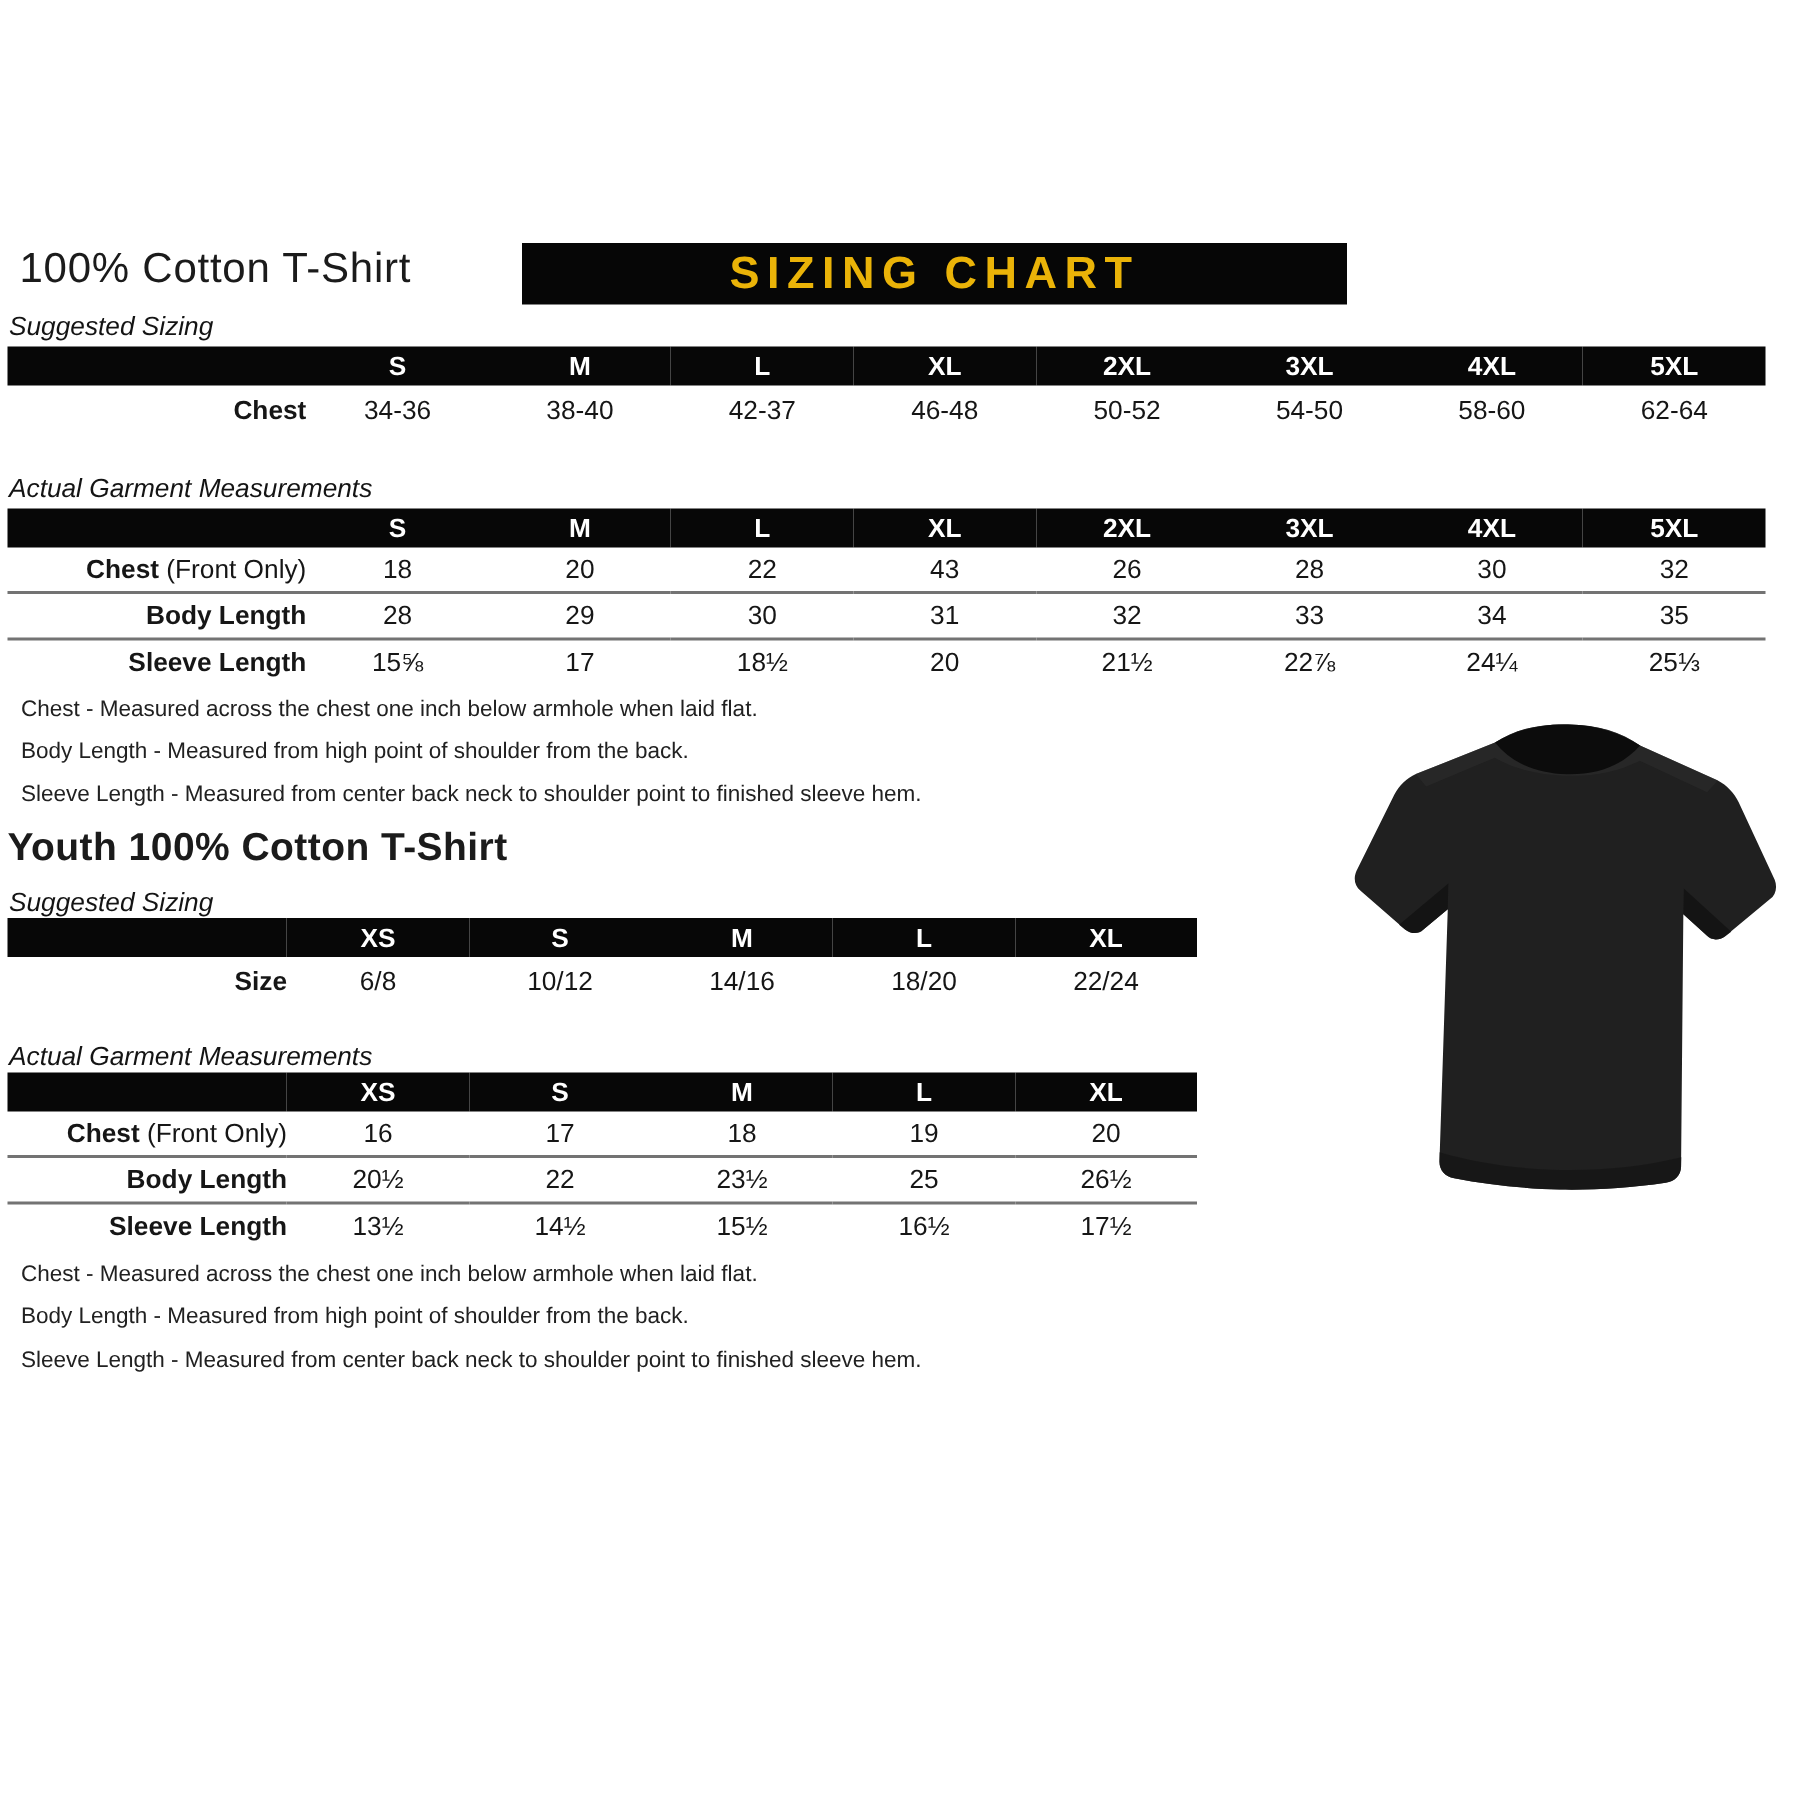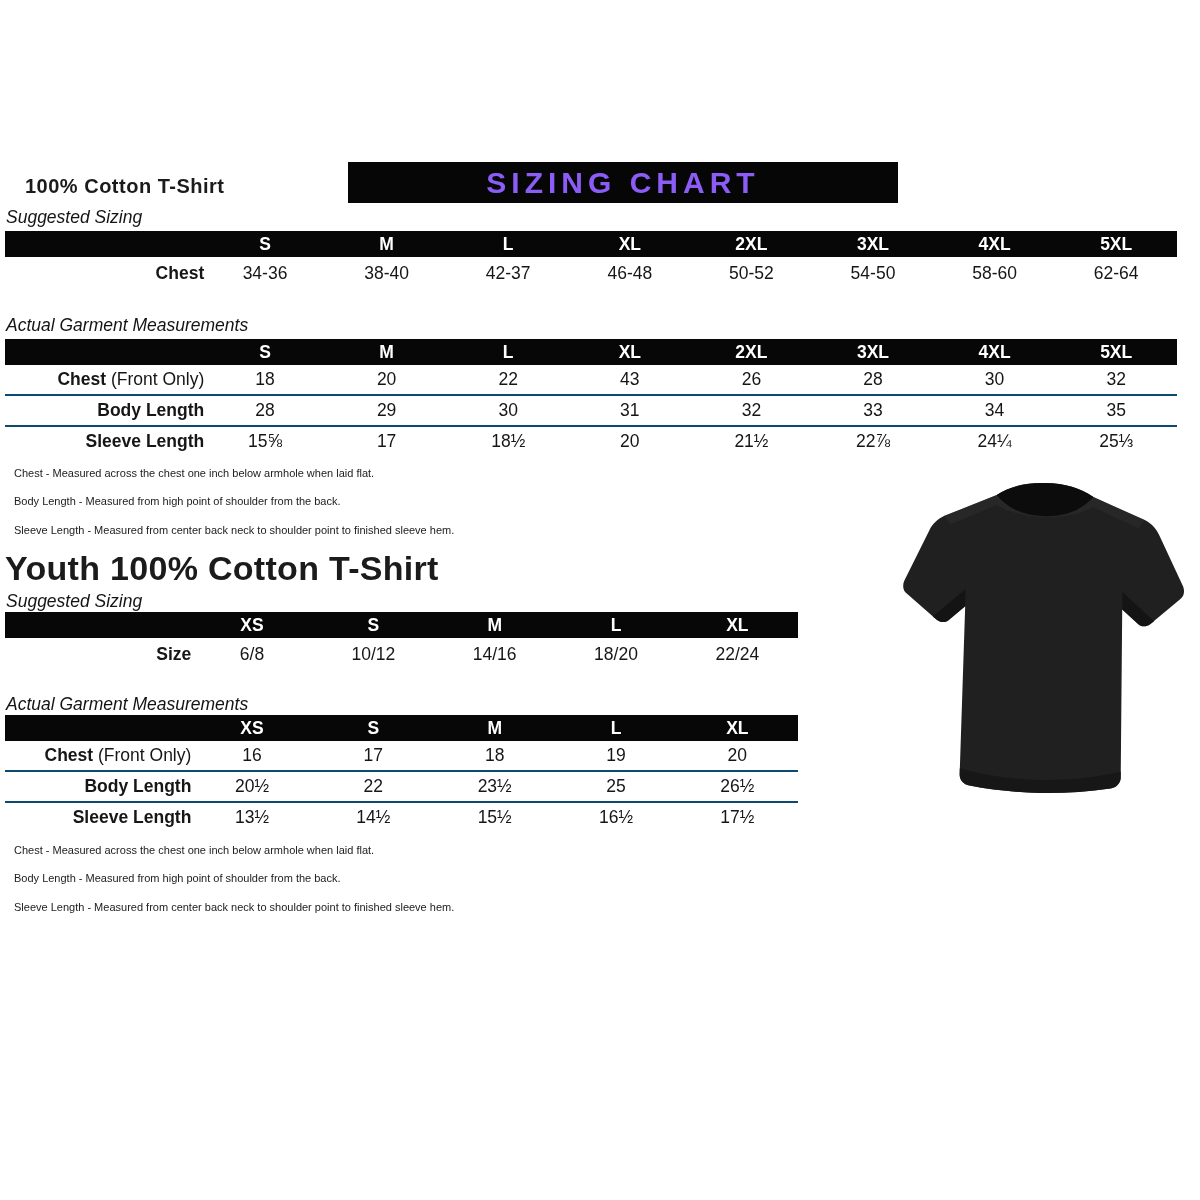--- a/index.html
+++ b/index.html
@@ -1,43 +1,43 @@
 <!DOCTYPE html>
 <html><head>
 <meta charset="utf-8">
 <style>
   html,body { margin:0; padding:0; background:#ffffff; }
   .page {
     position:relative; width:1200px; height:1200px; overflow:hidden;
     background:#ffffff; color:#1b1b1b;
     font-family:"Liberation Sans", sans-serif;
   }
-  .main-title { position:absolute; left:13px; top:163px; margin:12px;
-    font-size:20px; font-weight:bold; letter-spacing:0.5px; }
+  .main-title { position:absolute; left:13px; top:163px; margin:0;
+    font-size:28px; font-weight:normal; letter-spacing:0.5px; }
   .banner { position:absolute; left:348px; top:162px; width:550px; height:41px;
-    background:#060606; color:#8b5cf6; text-align:center; line-height:41px;
+    background:#060606; color:#eab308; text-align:center; line-height:41px;
     font-size:30px; font-weight:bold; letter-spacing:5px; }
   .sec-label { position:absolute; left:6px; font-size:17.5px; color:#141414;font-style:italic; }
   .youth-title { position:absolute; left:5px; top:549px; margin:0;
-    font-size:34px; font-weight:bold; letter-spacing:0.3px; }
+    font-size:26px; font-weight:bold; letter-spacing:0.3px; }
 
   table.size-table { position:absolute; left:5px; border-collapse:collapse;
     table-layout:fixed; font-size:17.5px; color:#161616; }
   table.size-table th { background:#070707; color:#ffffff; font-weight:bold;
     height:26px; font-size:17.5px; text-align:center; padding:0; }
   table.size-table td { text-align:center; height:32px; padding:0; }
   table.size-table th.lbl { background:#070707; }
   table.cols8 .lbl { width:17%; }
   table.cols5 .lbl { width:23.5%; }
   table.size-table td.lbl { text-align:right; padding-left:14px; }
   table.size-table td.lbl b { font-weight:bold; }
-  table.lined tbody tr + tr td { border-top:2px solid #0c4a6e; }
+  table.lined tbody tr + tr td { border-top:2px solid #737373; }
   table.compact td { height:29px; }
 
-  .notes { position:absolute; left:14px; font-size:11px; line-height:28.3px; color:#212121; }
+  .notes { position:absolute; left:14px; font-size:15px; line-height:28.3px; color:#212121; }
 
   .tshirt { position:absolute; left:896px; top:476px; width:292px; height:330px;
     transform:rotate(1.2deg); }
 </style>
 </head>
 <body>
 
 <div class="page">
 
   <h1 class="main-title">100% Cotton T-Shirt</h1>

